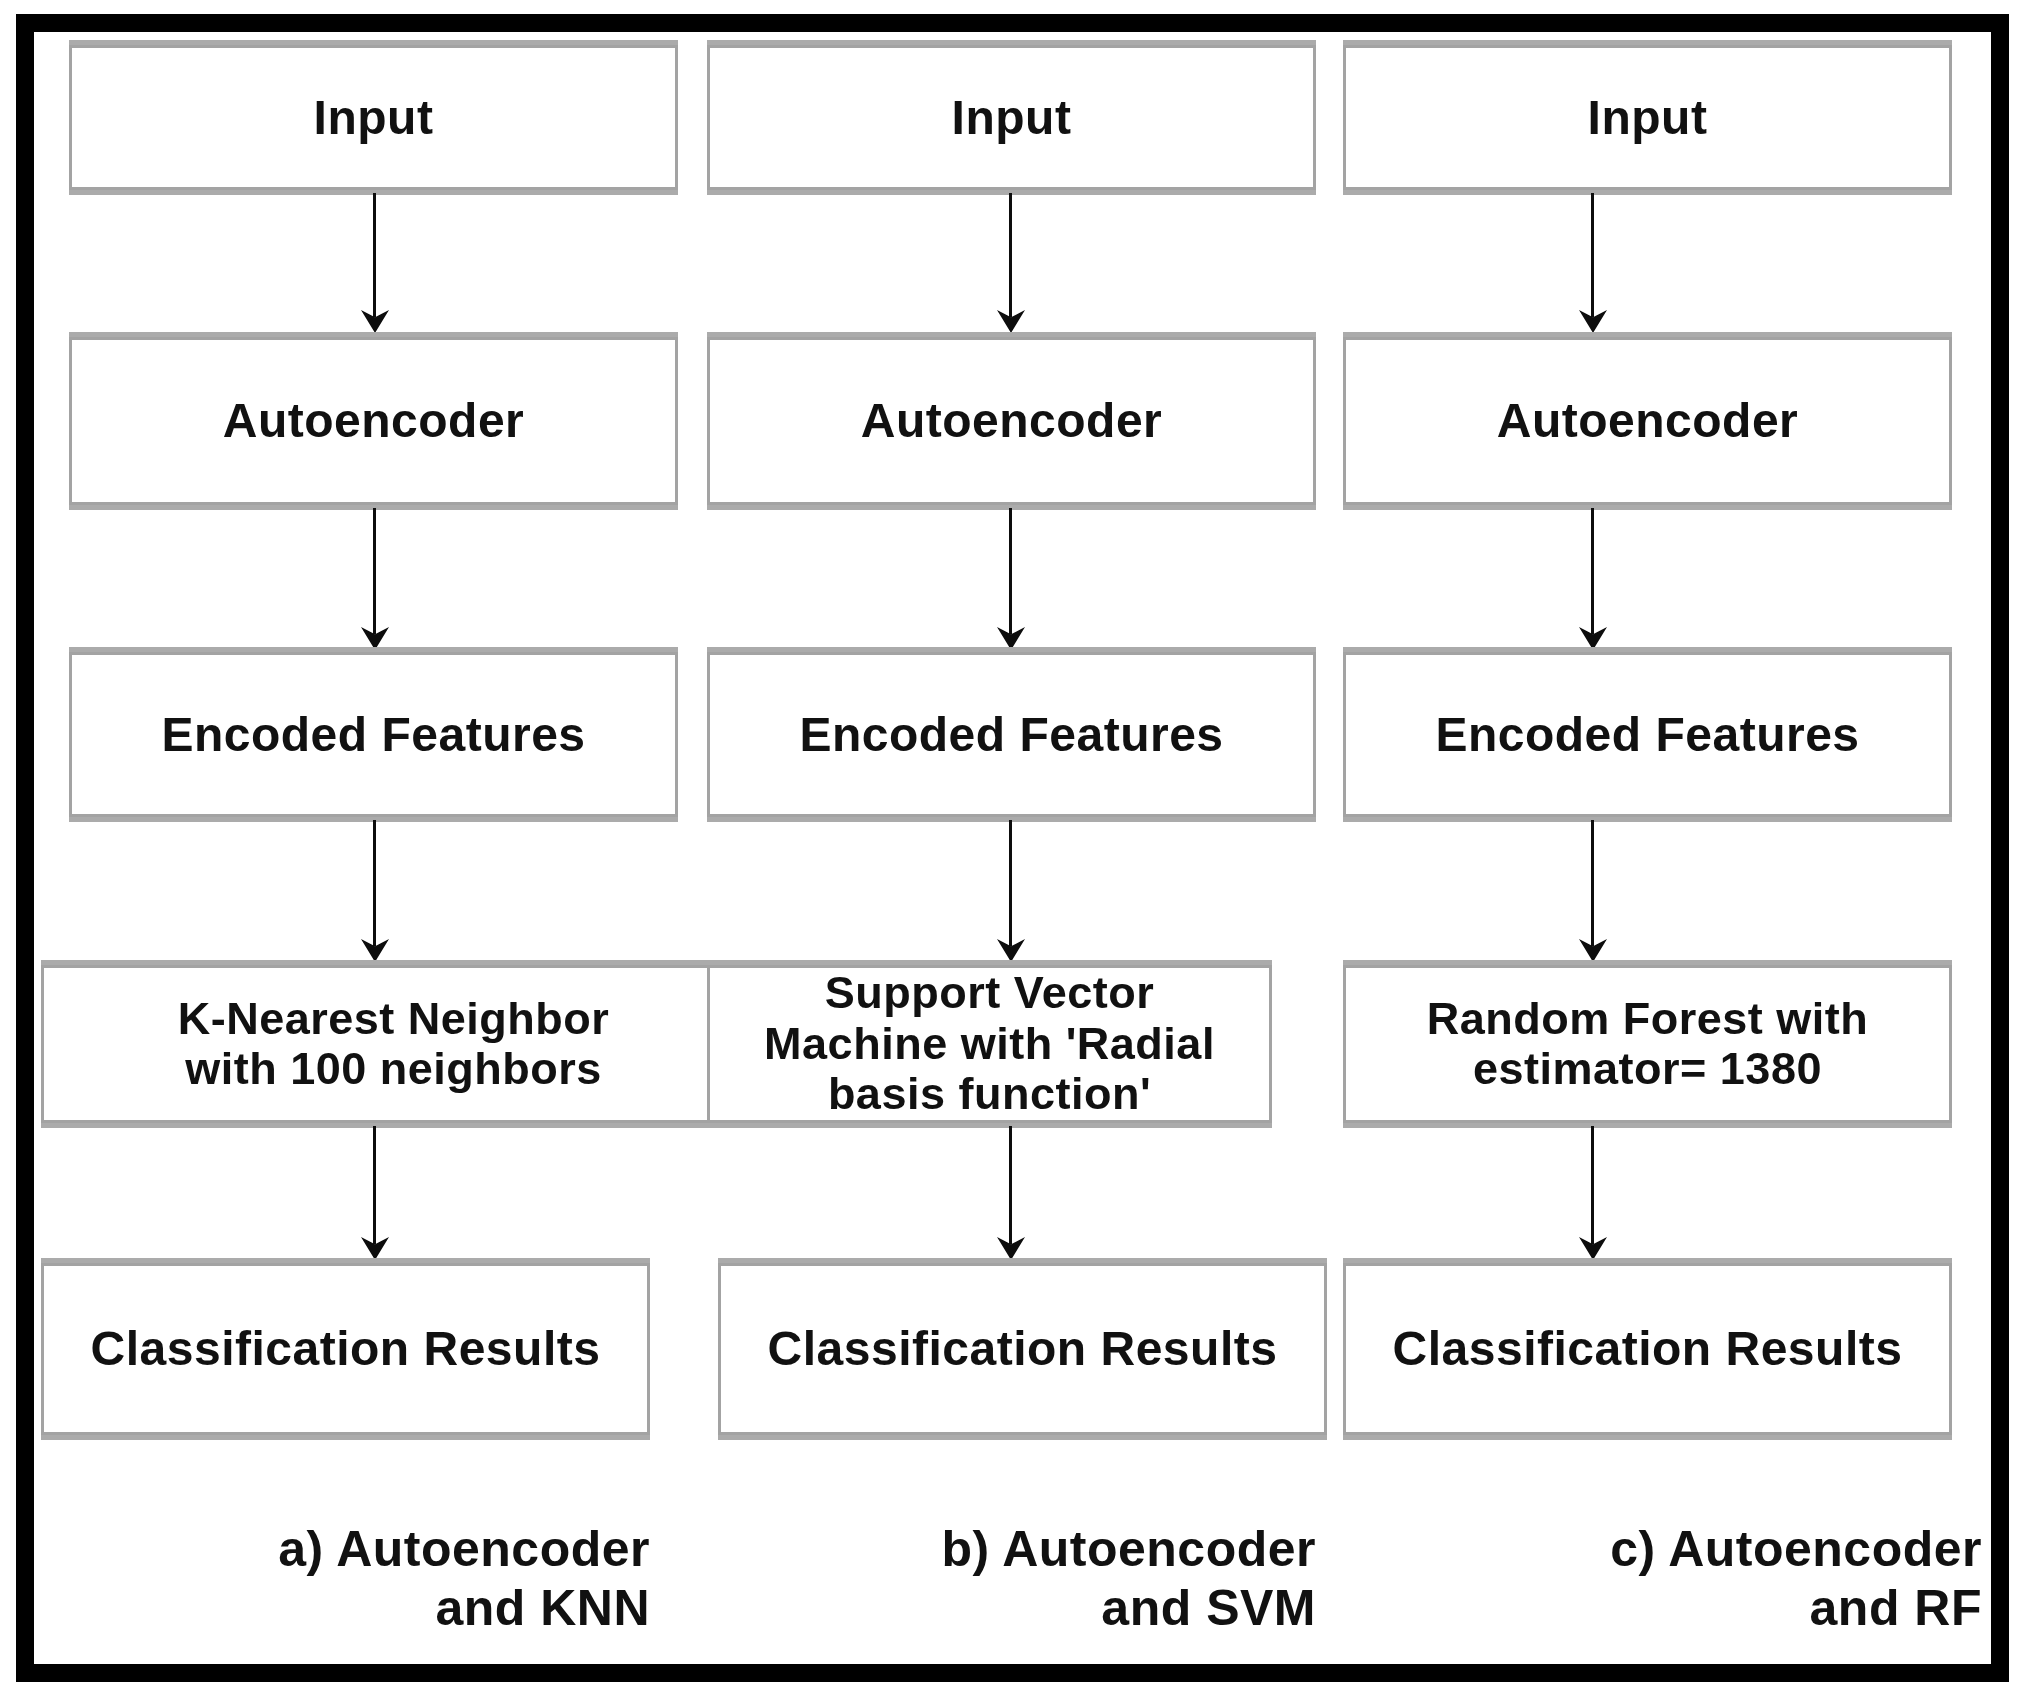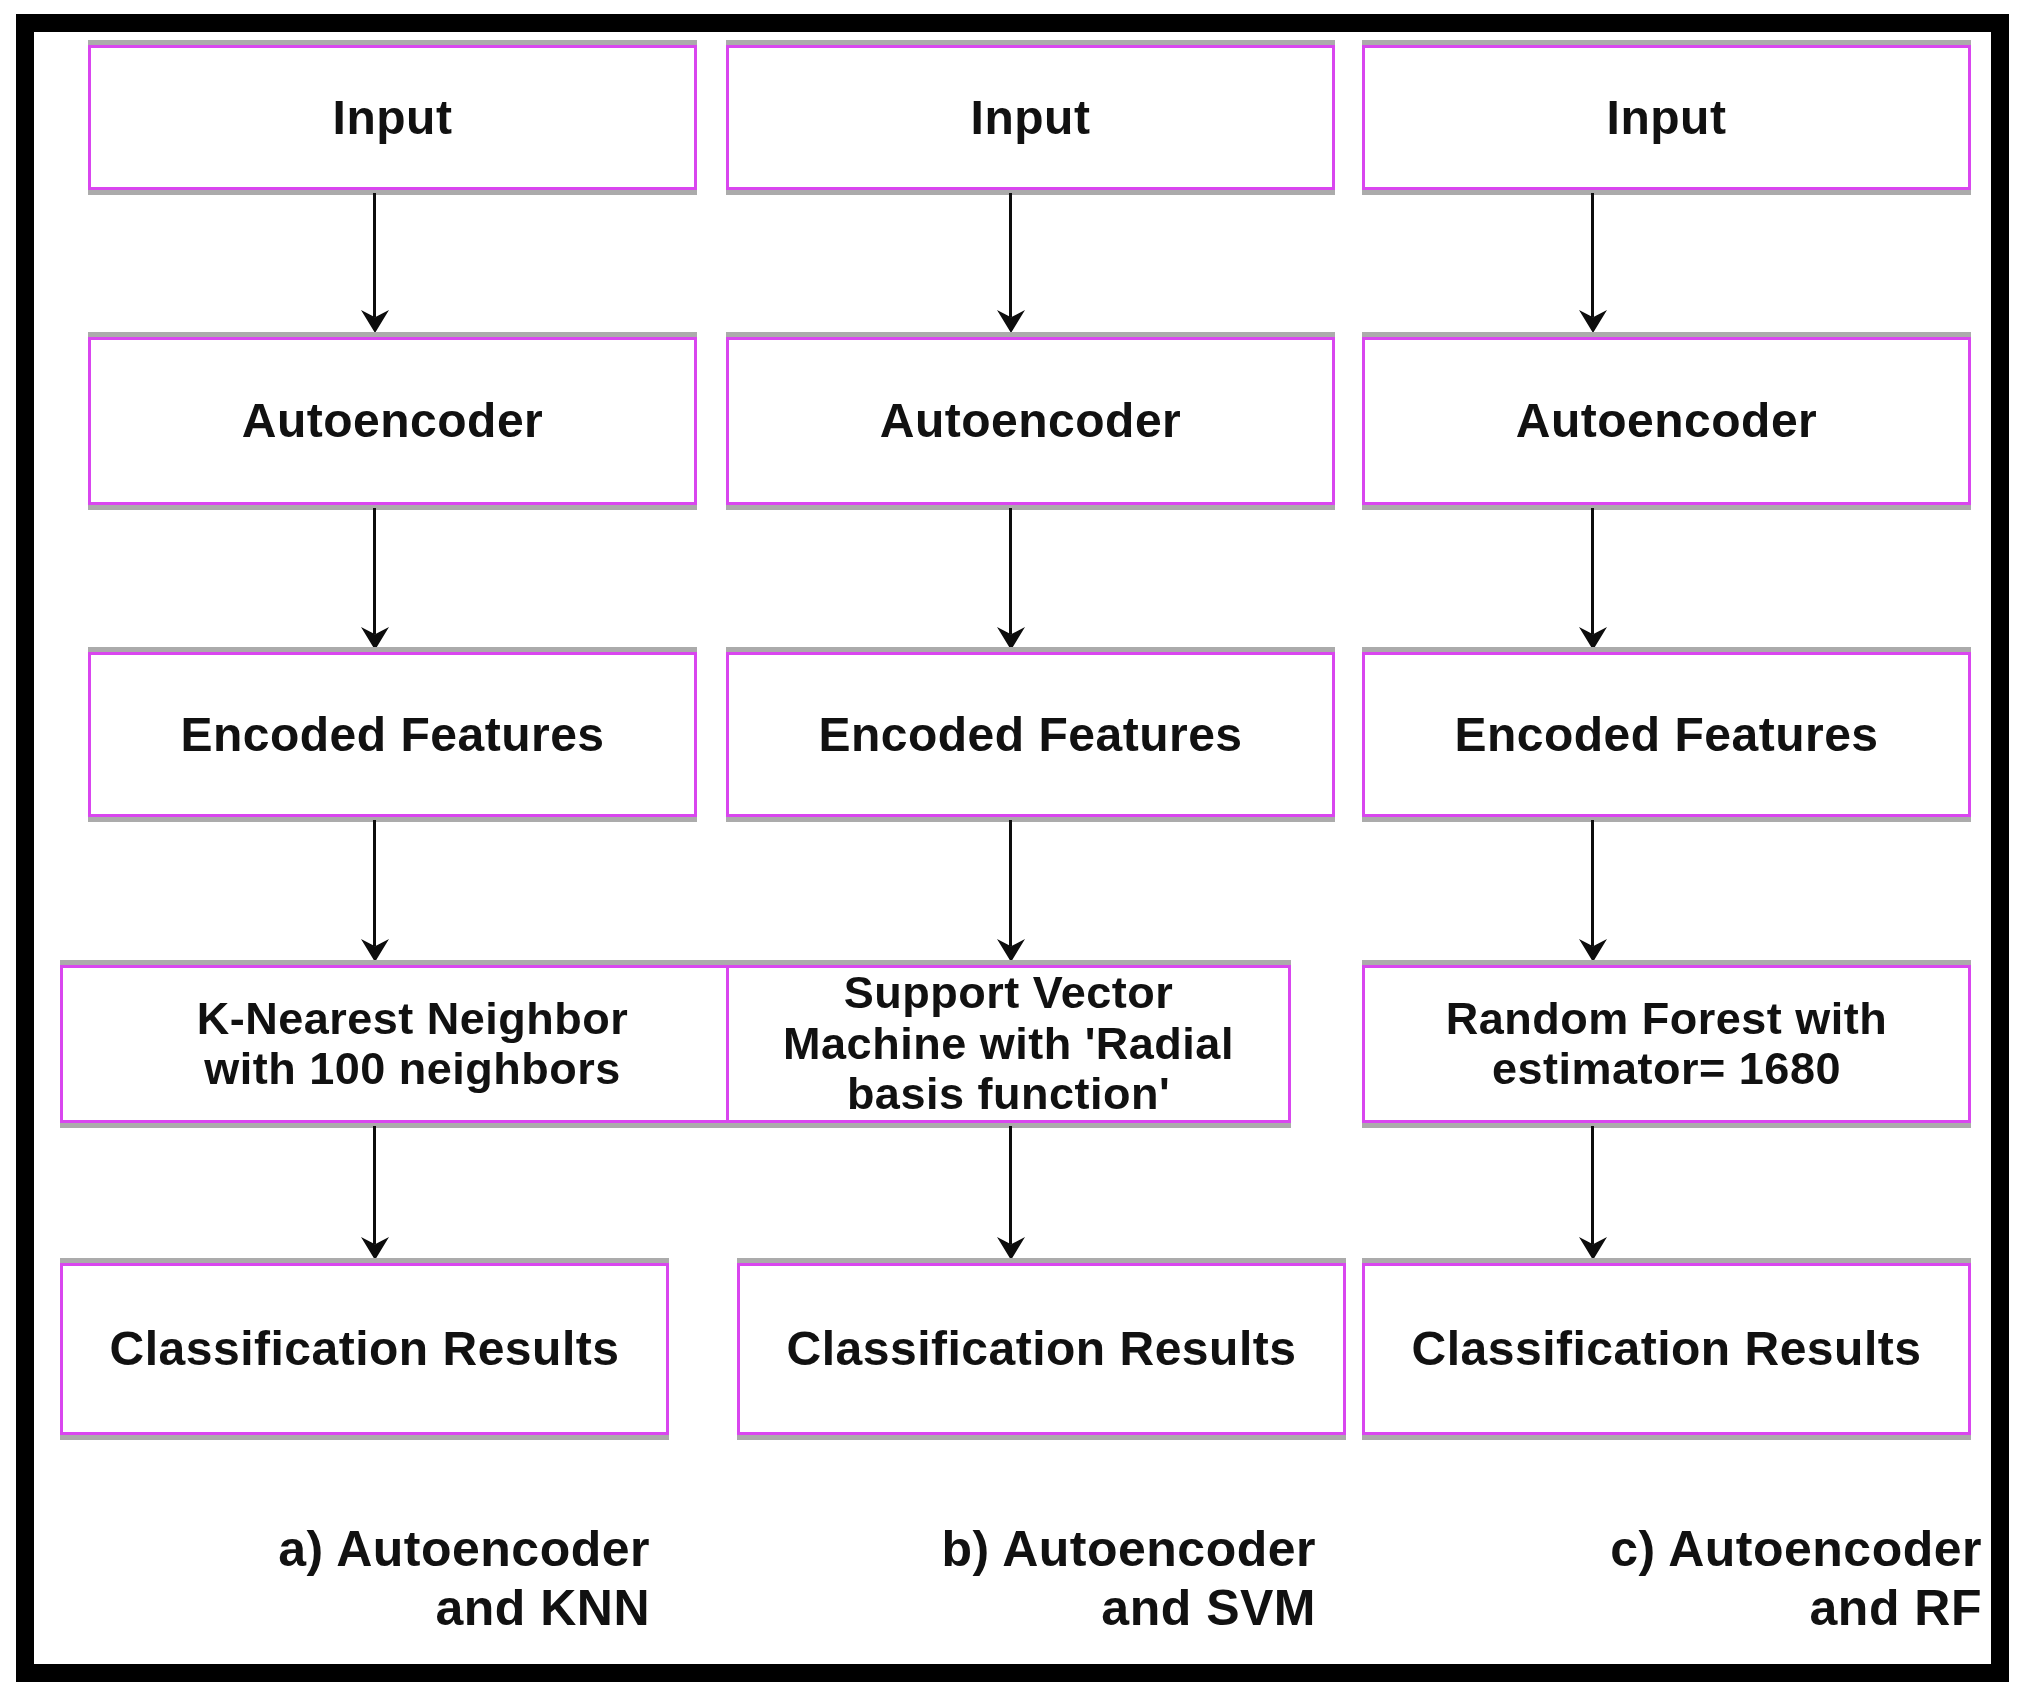--- a/index.html
+++ b/index.html
@@ -9,25 +9,24 @@
     overflow:hidden;
   }
   .frame {
     position:absolute; left:16px; top:14px; width:1993px; height:1668px;
     box-sizing:border-box; border:18px solid #000000; background:transparent;
   }
   .box {
     position:absolute; box-sizing:border-box;
     display:flex; align-items:center; justify-content:center;
     text-align:center; background:#ffffff;
-    border:3px solid #d946ef;
+    border:3px solid #a3a3a3;
     box-shadow: 0 -5px 0 0 #ababab, 0 5px 0 0 #ababab;
     font-size:48px; line-height:1.15; white-space:pre-line;
     letter-spacing:0.5px;
-    margin-left:19px;
   }
   .box.clf { font-size:45px; line-height:1.12; }
   .caption {
     position:absolute; text-align:right; white-space:pre-line;
     font-size:50px; line-height:1.18; letter-spacing:0.5px;
   }
   .arrow { position:absolute; width:34px; }
   .arrow .stem {
     position:absolute; top:0; bottom:16px; left:50%; margin-left:-2px;
     width:3px; background:#0d0d0d;
@@ -137,21 +136,21 @@
   <div class="arrow c-ar ar2">
       <div class="stem"></div>
       <div class="head"></div>
     </div>
   <div class="box c-r3">Encoded Features</div>
   <div class="arrow c-ar ar3">
       <div class="stem"></div>
       <div class="head"></div>
     </div>
   <div class="box clf c-r4">Random Forest with
-estimator= 1680</div>
+estimator= 1380</div>
   <div class="arrow c-ar ar4">
       <div class="stem"></div>
       <div class="head"></div>
     </div>
   <div class="box c-r5">Classification Results</div>
   <div class="caption c-cap">c) Autoencoder
 and RF</div>
 </div>
 
 </body></html>

